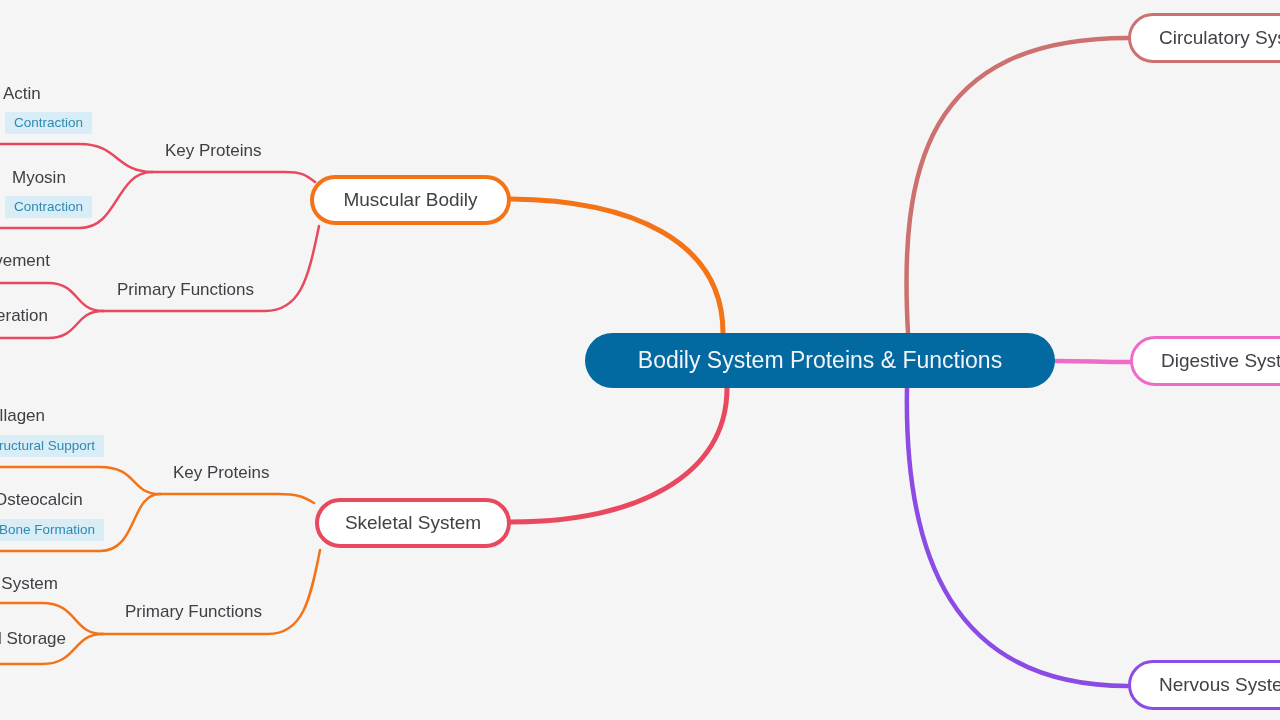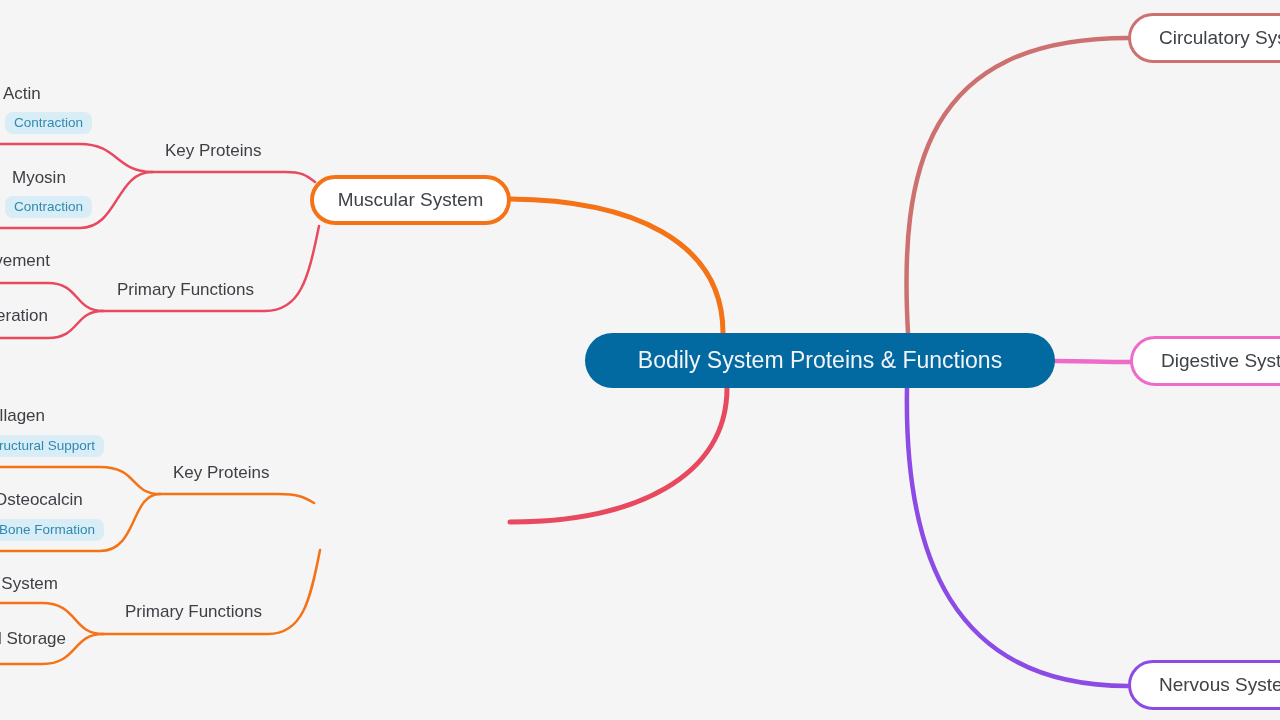--- a/index.html
+++ b/index.html
@@ -70,21 +70,21 @@
   #label-osteocalcin { left: -6px;  top: 490px; }
   #tag-bone          { right: 1176px; top: 519px; }
   #label-support     { right: 1222px; top: 574px; }
   #label-pf-skel     { left: 125px; top: 602px; }
   #label-mineral     { right: 1214px; top: 629px; }
 
   .tag {
     position: absolute;
     font-size: 13.5px;
     padding: 3px 9px 4px;
-    border-radius: 8px;
+    border-radius: 0;
     white-space: nowrap;
   }
 </style>
 </head>
 <body>
 
 <div class="canvas" style="background: rgb(245, 245, 245);">
 
   <svg class="links" viewBox="0 0 1280 720" fill="none">
 
@@ -107,23 +107,26 @@
     <path d="M103,634 L268,634 C302,634 310,602 320,550" stroke-width="2.5" stroke-linecap="round" stroke="#f47317"></path>
     <path d="M-5,603 L42,603 C78,603 72,634 103,634" stroke-width="2.5" stroke-linecap="round" stroke="#f47317"></path>
     <path d="M-5,664 L42,664 C78,664 72,634 103,634" stroke-width="2.5" stroke-linecap="round" stroke="#f47317"></path>
   </svg>
 
   <div class="node" id="node-root" style="background: #0369a1; color: rgb(242, 244, 248);">
     <span>Bodily System Proteins &amp; Functions</span>
   </div>
 
   <div class="node" id="node-muscular" style="border-color: rgb(244, 115, 23);">
-    <span>Muscular System</span>
+    <span>Muscular Bodily</span>
   </div>
 
+  <div class="node" id="node-skeletal" style="border-color: rgb(232, 73, 95);">
+    <span>Skeletal System</span>
+  </div>
 
   <div class="node" id="node-circulatory" style="border-color: rgb(205, 113, 112);">
     <span>Circulatory System</span>
   </div>
 
   <div class="node" id="node-digestive" style="border-color: rgb(238, 108, 200);">
     <span>Digestive System</span>
   </div>
 
   <div class="node" id="node-nervous" style="border-color: rgb(139, 75, 228);">

